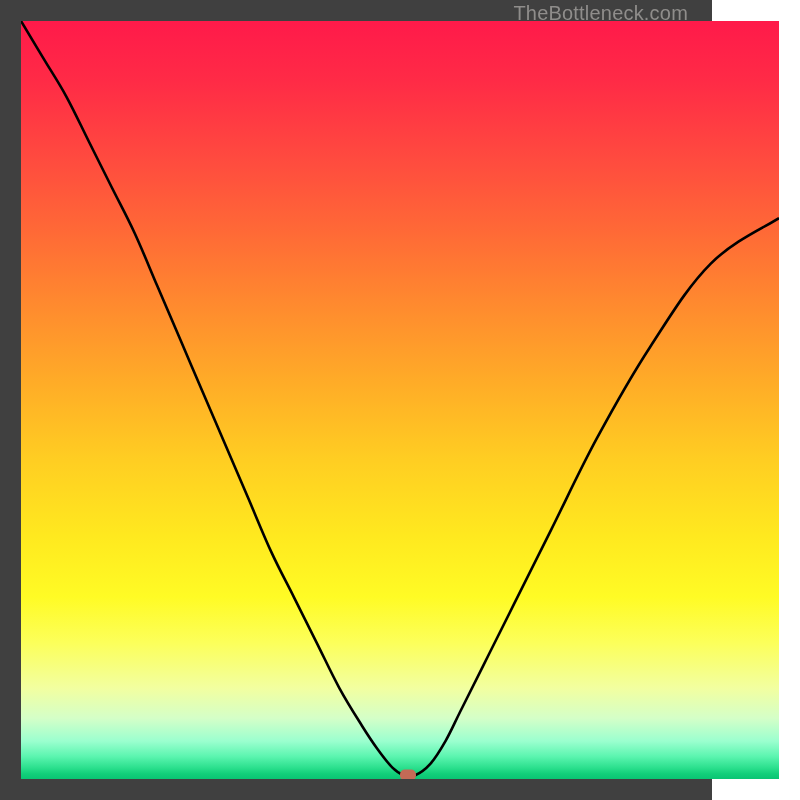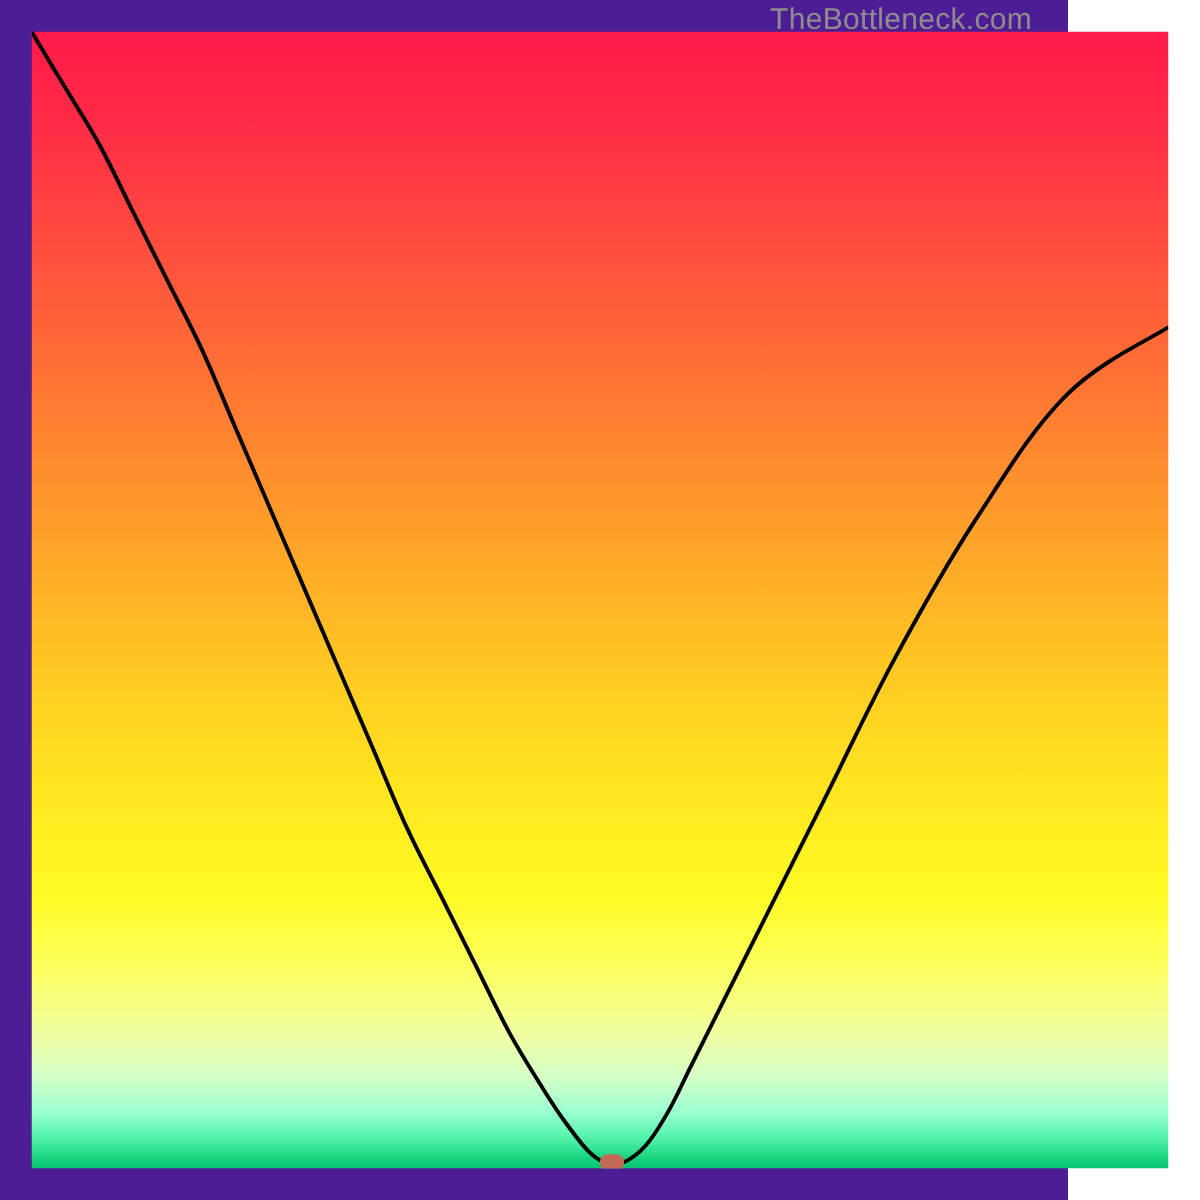--- a/index.html
+++ b/index.html
@@ -7,21 +7,21 @@
     padding: 0;
     width: 800px;
     height: 800px;
     overflow: hidden;
     font-family: Arial, sans-serif;
   }
   .chart-container {
     position: relative;
     width: 712px;
     height: 800px;
-    background: #4c1d95;
+    background: #404040;
   }
   .plot-area {
     position: absolute;
     left: 21px;
     top: 21px;
     width: 758px;
     height: 758px;
     overflow: hidden;
   }
   .gradient-bg {

